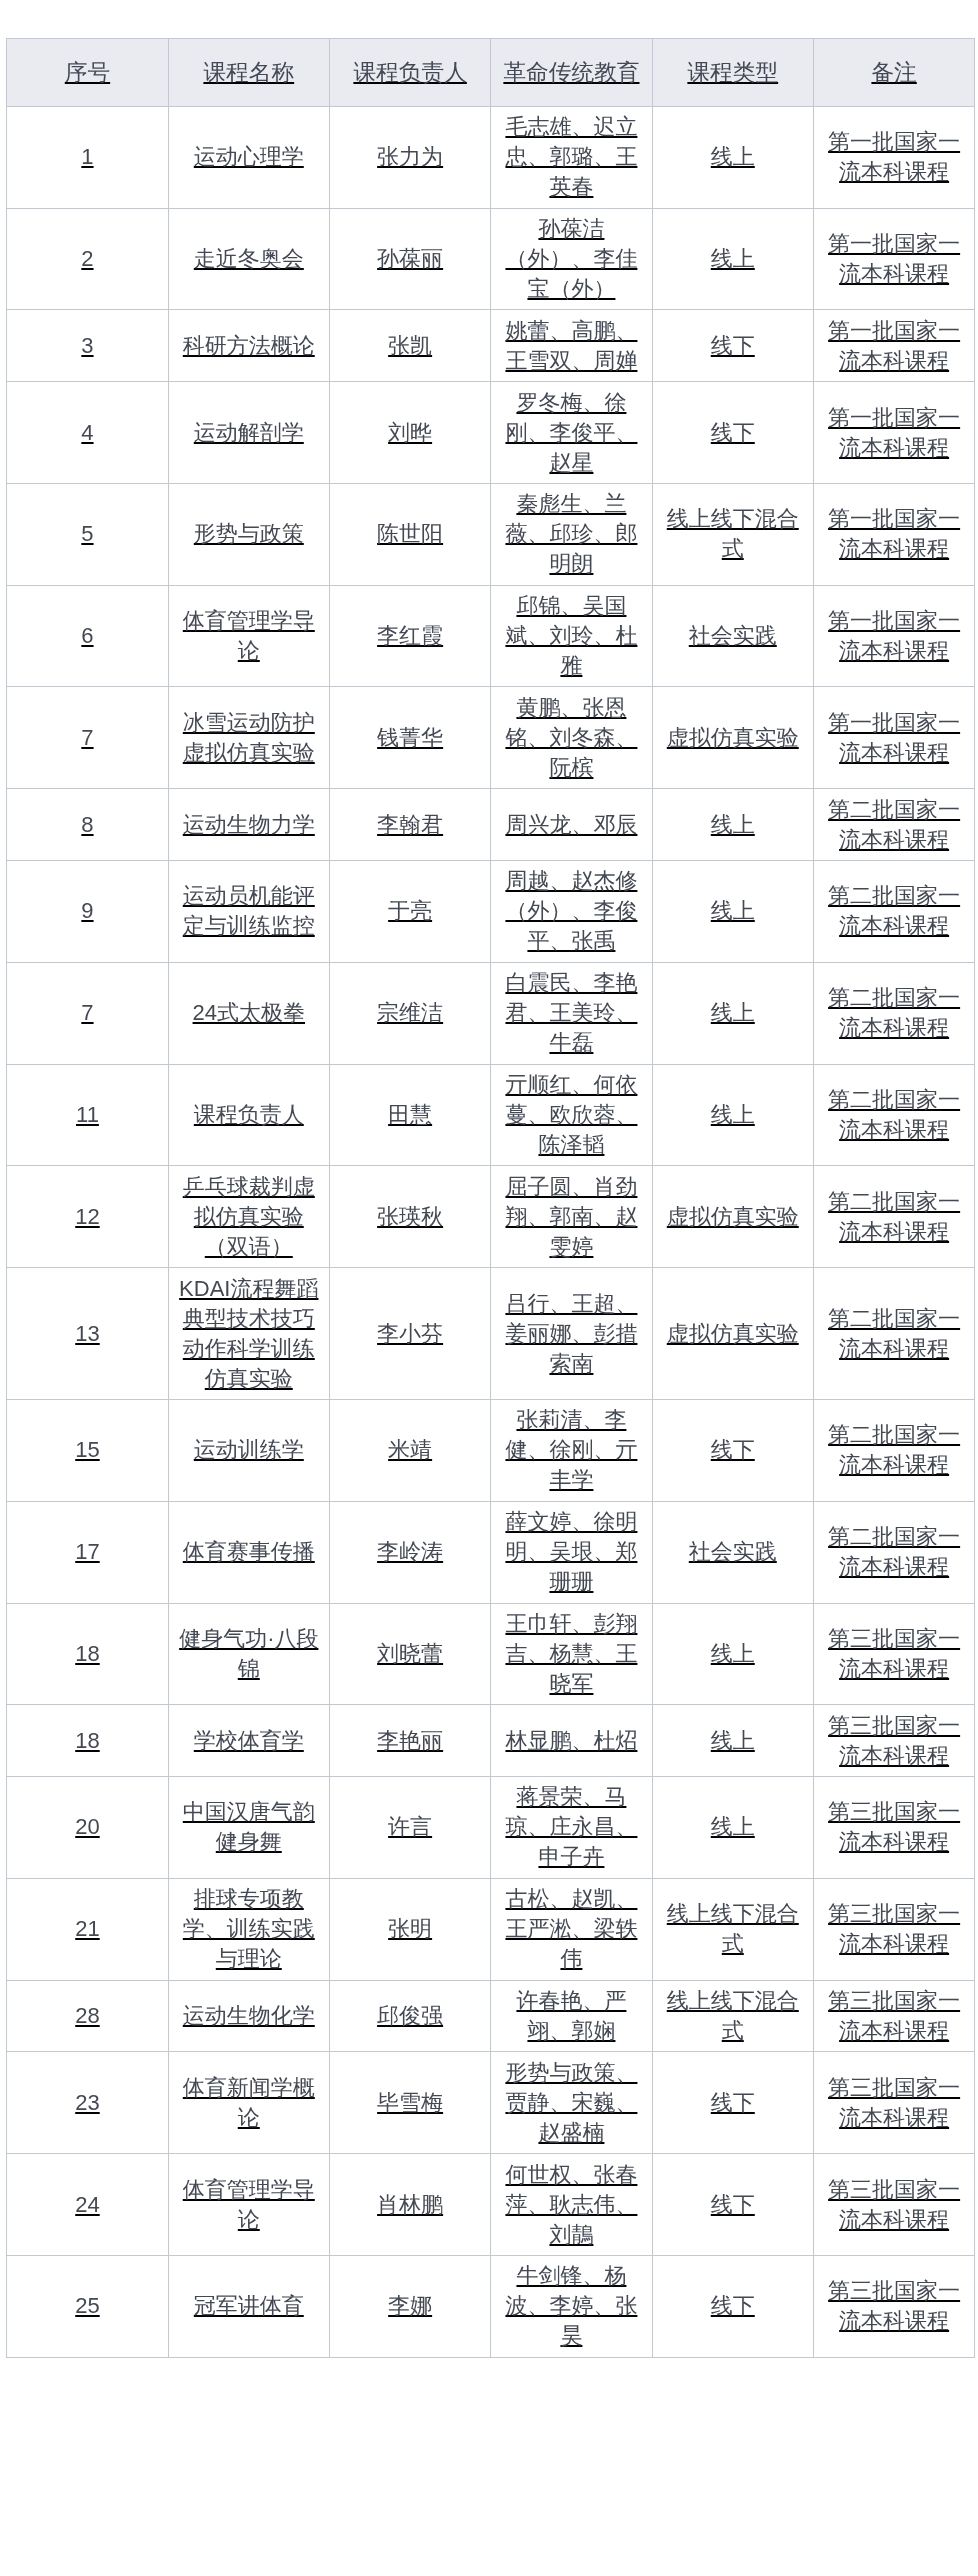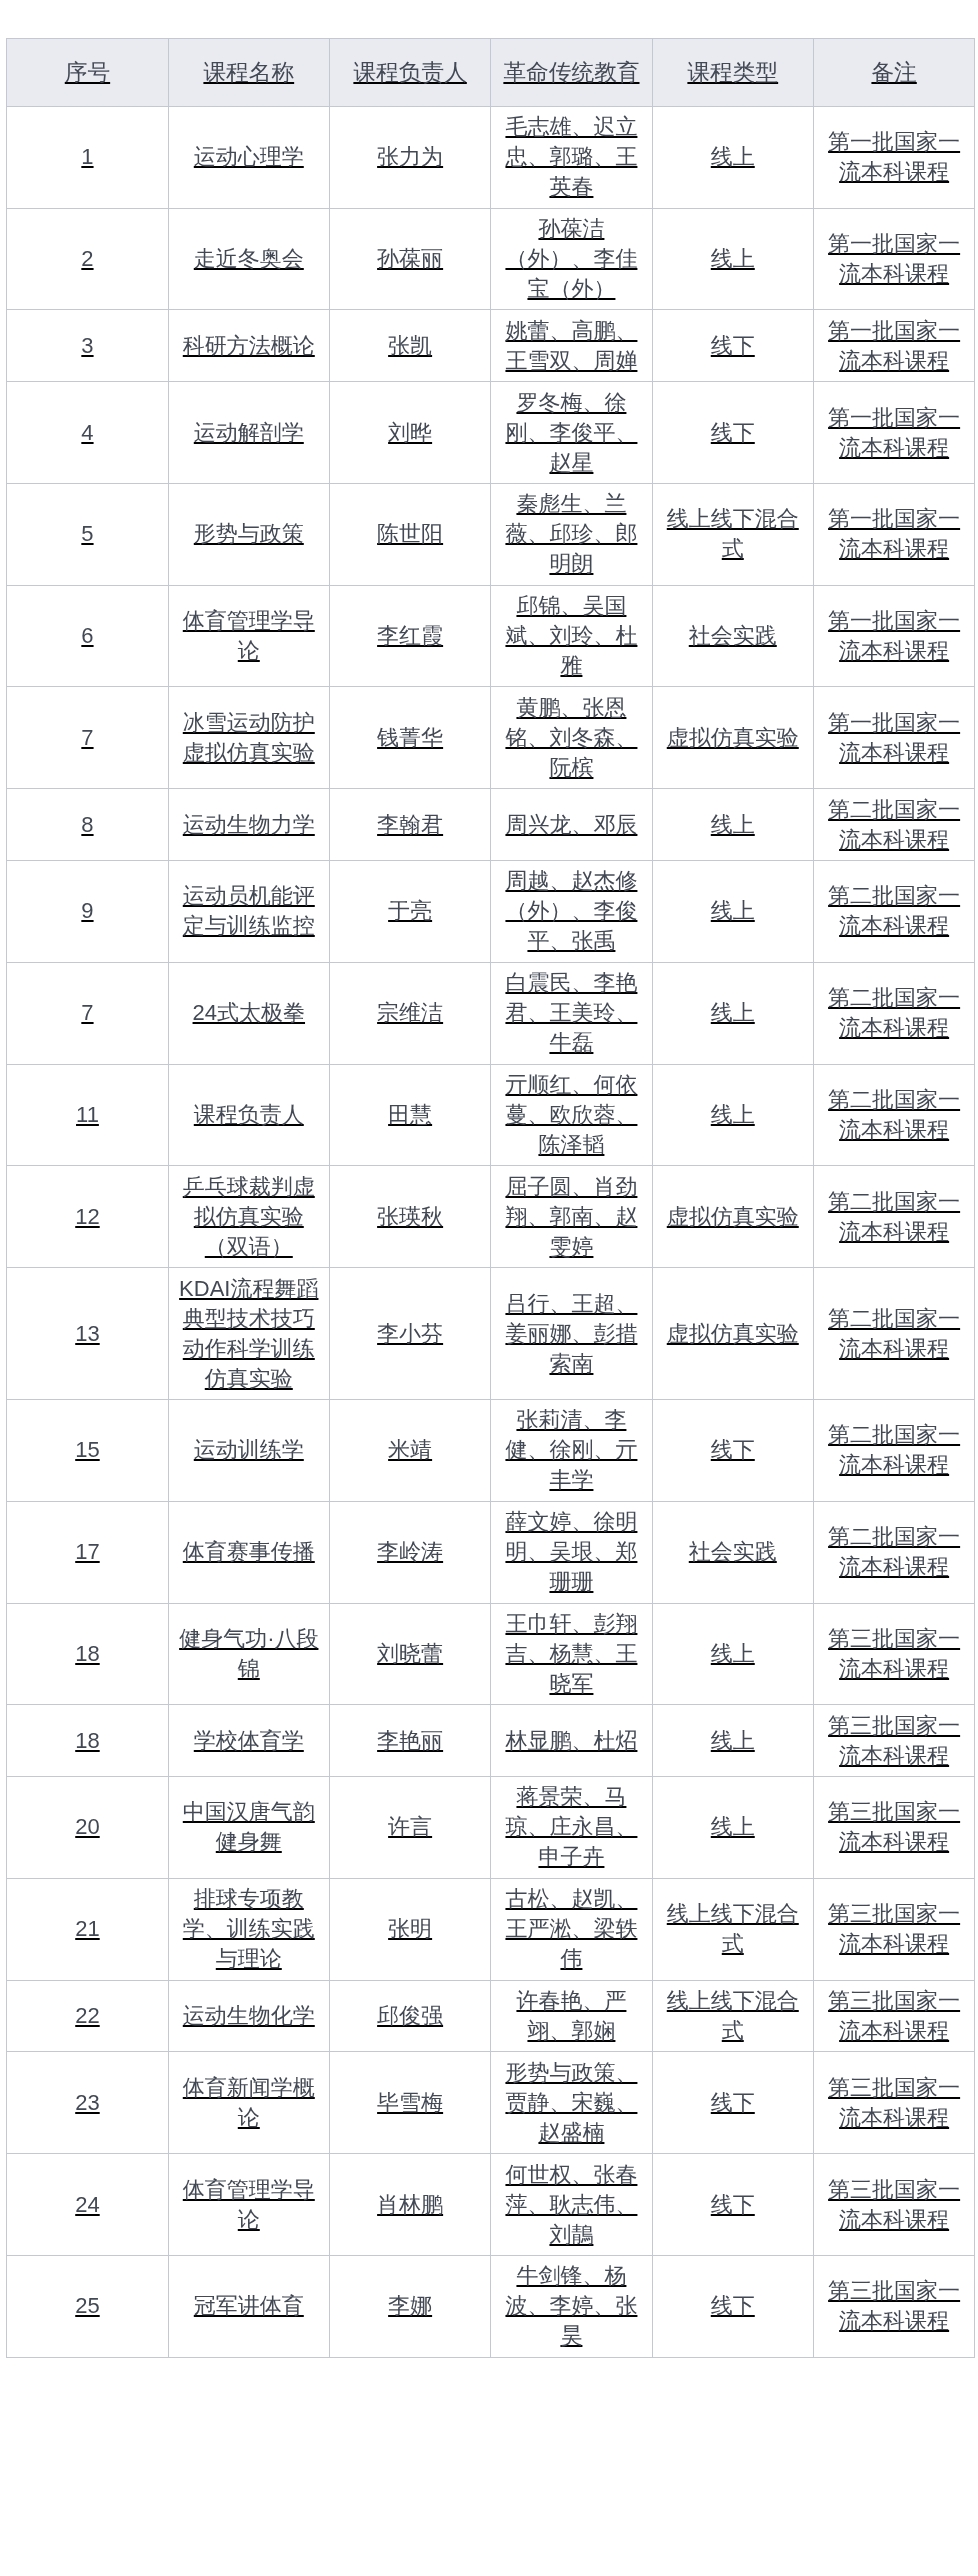--- a/index.html
+++ b/index.html
@@ -214,21 +214,21 @@
         </tr>
         <tr>
           <td>21</td>
           <td>排球专项教学、训练实践与理论</td>
           <td>张明</td>
           <td>古松、赵凯、王严淞、梁轶伟</td>
           <td>线上线下混合式</td>
           <td>第三批国家一流本科课程</td>
         </tr>
         <tr>
-          <td>22</td>
+          <td>28</td>
           <td>运动生物化学</td>
           <td>邱俊强</td>
           <td>许春艳、严翊、郭娴</td>
           <td>线上线下混合式</td>
           <td>第三批国家一流本科课程</td>
         </tr>
         <tr>
           <td>23</td>
           <td>体育新闻学概论</td>
           <td>毕雪梅</td>

